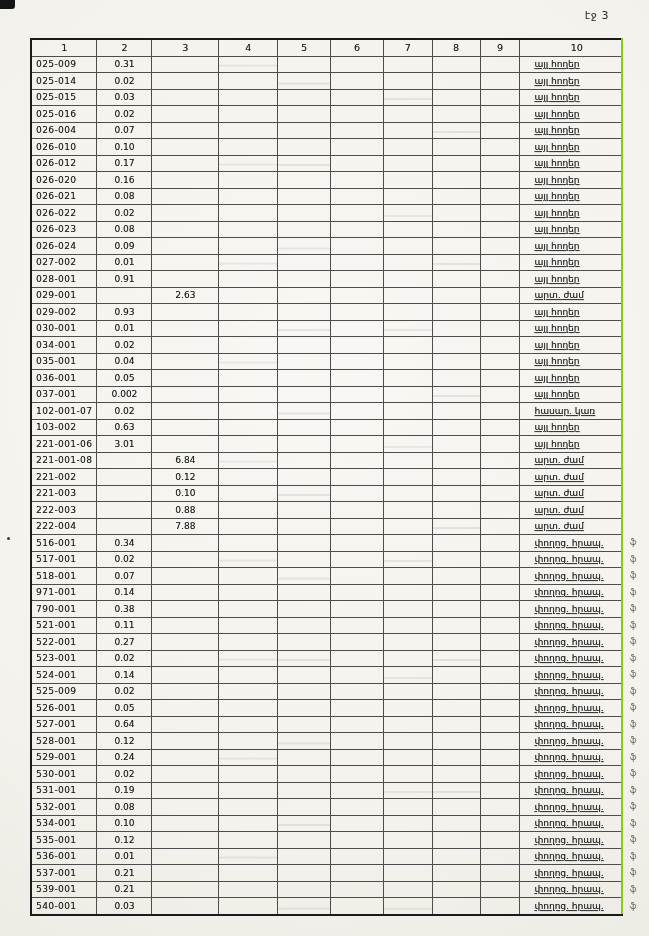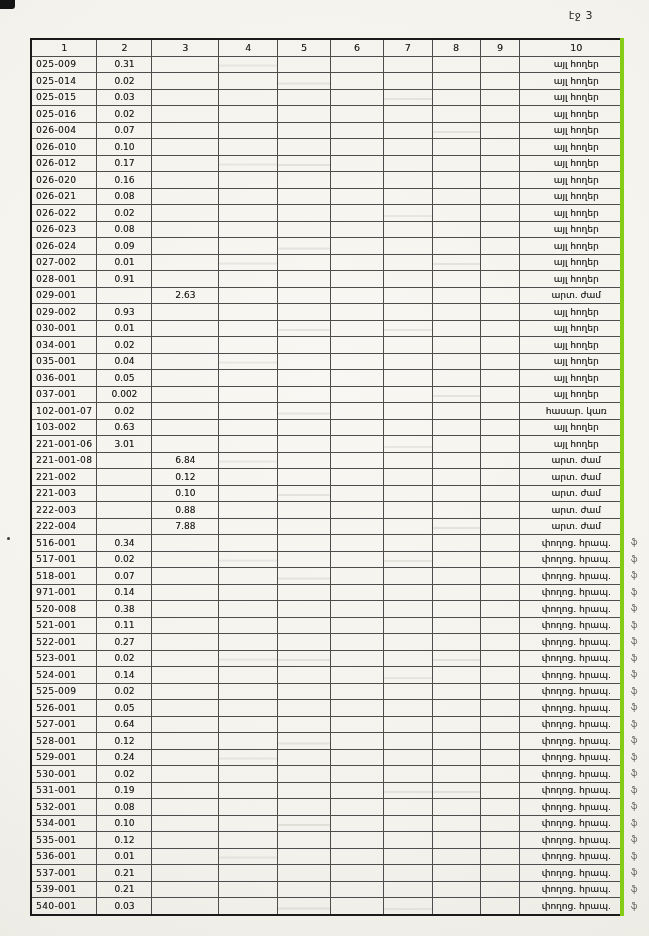--- a/index.html
+++ b/index.html
@@ -5,41 +5,41 @@
   html,body { margin:0; padding:0; }
   body {
     width:649px; height:936px;
     background: radial-gradient(circle at 50% 40%, #f8f7f3 0%, #f3f2ec 70%, #ecebe4 100%);
     font-family:"DejaVu Sans", sans-serif;
     position:relative; overflow:hidden;
     color:#1f1f1f;
   }
   .corner-mark { position:absolute; top:0; left:0; width:15px; height:9px; background:#141414; border-bottom-right-radius:3px; }
   .stray-dot { position:absolute; left:7px; top:537px; width:3px; height:3px; background:#3a3a3a; border-radius:50%; }
-  .page-label { position:absolute; top:9px; right:56px; font-size:11px; color:#2a2a2a; letter-spacing:0.5px; }
+  .page-label { position:absolute; top:9px; right:40px; font-size:11px; color:#2a2a2a; letter-spacing:0.5px; }
 
   table.scan-table {
     position:absolute; left:30px; top:38px;
     border-collapse:collapse; table-layout:fixed;
     font-size:9px; color:#1d1d1d;
     text-shadow:0.2px 0.2px 0.3px rgba(45,45,45,0.55);
   }
   .scan-table th, .scan-table td {
     border:1px solid #4d4d4d;
     height:15.5px; padding:0 2px;
     overflow:hidden; white-space:nowrap;
     vertical-align:middle;
   }
   .scan-table th { font-weight:400; font-size:9.5px; text-align:center; border-top:2px solid #1a1a1a; }
   .scan-table th:first-child, .scan-table td.c-code { border-left:2px solid #1a1a1a; }
-  .scan-table .b-right { border-right:4px solid #84cc16;padding-left:14px; }
+  .scan-table .b-right { border-right:2px solid #84cc16;padding-left:14px; }
   .scan-table tr:last-child td:not(.c-mark) { border-bottom:2px solid #1a1a1a; }
   td.c-code { text-align:left; padding-left:4px; letter-spacing:0.4px; }
   td.c-num  { text-align:center; }
-  td.c-label { text-align:center; padding-left:4px; text-decoration-color:#3c3c3c; }
+  td.c-label { text-align:left; padding-left:4px; text-decoration:underline; text-decoration-color:#3c3c3c; }
   th.c-mark, td.c-mark { border:none; background:transparent; font-size:8px; color:#5a5a5a; text-align:left; padding-left:7px; text-shadow:none; }
 
   
   tbody tr:nth-child(5n+2) td:nth-child(5) { background-image: linear-gradient(to bottom, transparent 58%, rgba(70,70,70,0.28) 62%, transparent 68%); }
   tbody tr:nth-child(7n+3) td:nth-child(7) { background-image: linear-gradient(to bottom, transparent 60%, rgba(70,70,70,0.24) 64%, transparent 70%); }
   tbody tr:nth-child(6n+1) td:nth-child(4) { background-image: linear-gradient(to bottom, transparent 55%, rgba(70,70,70,0.22) 60%, transparent 66%); }
   tbody tr:nth-child(8n+5) td:nth-child(8) { background-image: linear-gradient(to bottom, transparent 60%, rgba(70,70,70,0.26) 64%, transparent 69%); }
 </style>
 </head>
 <body>
@@ -501,21 +501,21 @@
         <td class="c-num"></td>
         <td class="c-num"></td>
         <td class="c-num"></td>
         <td class="c-num"></td>
         <td class="c-num"></td>
         <td class="c-num"></td>
         <td class="c-label b-right">փողոց. հրապ.</td>
         <td class="c-mark">ֆ</td>
       </tr>
       <tr>
-        <td class="c-code">520-008</td>
+        <td class="c-code">790-001</td>
         <td class="c-num">0.38</td>
         <td class="c-num"></td>
         <td class="c-num"></td>
         <td class="c-num"></td>
         <td class="c-num"></td>
         <td class="c-num"></td>
         <td class="c-num"></td>
         <td class="c-num"></td>
         <td class="c-label b-right">փողոց. հրապ.</td>
         <td class="c-mark">ֆ</td>

